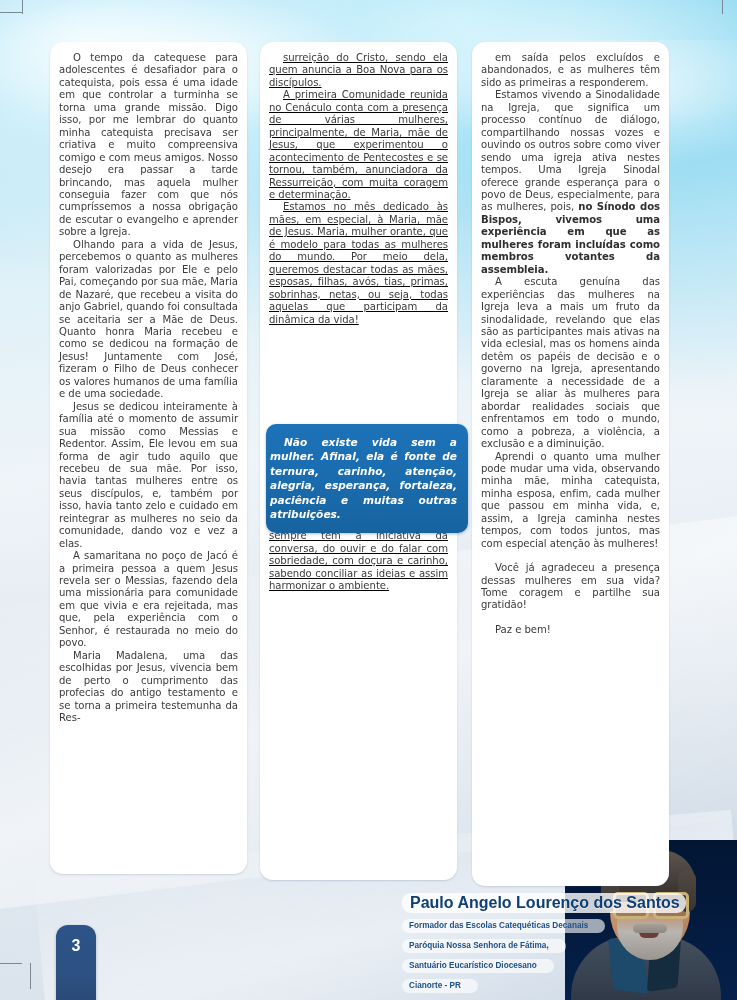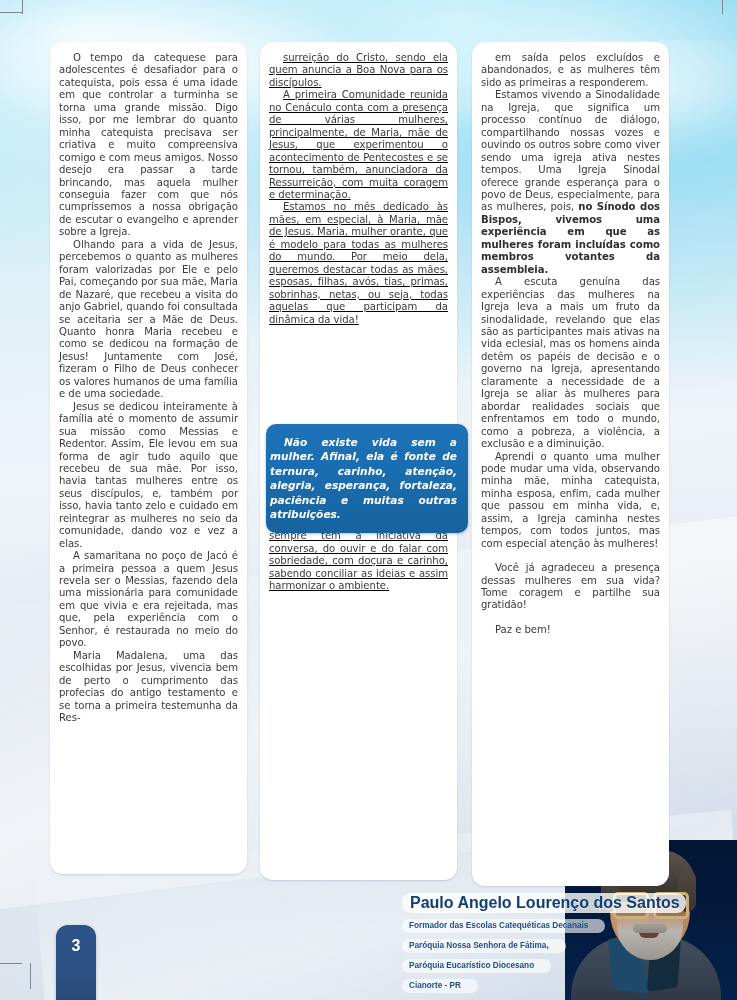--- a/index.html
+++ b/index.html
@@ -178,21 +178,21 @@
     <div class="ph ph-hair3"></div>
     <div class="ph ph-glass-l"></div>
     <div class="ph ph-glass-r"></div>
     <div class="ph ph-bridge"></div>
   </div>
 
   <div id="credit">
     <div class="cr-name">Paulo Angelo Lourenço dos Santos</div><br>
     <div class="cr-line">Formador das Escolas Catequéticas Decanais</div><br>
     <div class="cr-line">Paróquia Nossa Senhora de Fátima,</div><br>
-    <div class="cr-line">Paróquia Eucarístico Diocesano</div><br>
+    <div class="cr-line">Santuário Eucarístico Diocesano</div><br>
     <div class="cr-line">Cianorte - PR</div>
   </div>
 
   <div id="pagenum">
     <span>3</span>
   </div>
 
   <div class="col" id="col1">
     <p>O tempo da catequese para adolescentes é desafiador para o catequista, pois essa é uma idade em que controlar a turminha se torna uma grande missão. Digo isso, por me lembrar do quanto minha catequista precisava ser criativa e muito compreensiva comigo e com meus amigos. Nosso desejo era passar a tarde brincando, mas aquela mulher conseguia fazer com que nós cumpríssemos a nossa obrigação de escutar o evangelho e aprender sobre a Igreja.</p>
     <p>Olhando para a vida de Jesus, percebemos o quanto as mulheres foram valorizadas por Ele e pelo Pai, começando por sua mãe, Maria de Nazaré, que recebeu a visita do anjo Gabriel, quando foi consultada se aceitaria ser a Mãe de Deus. Quanto honra Maria recebeu e como se dedicou na formação de Jesus! Juntamente com José, fizeram o Filho de Deus conhecer os valores humanos de uma família e de uma sociedade.</p>

